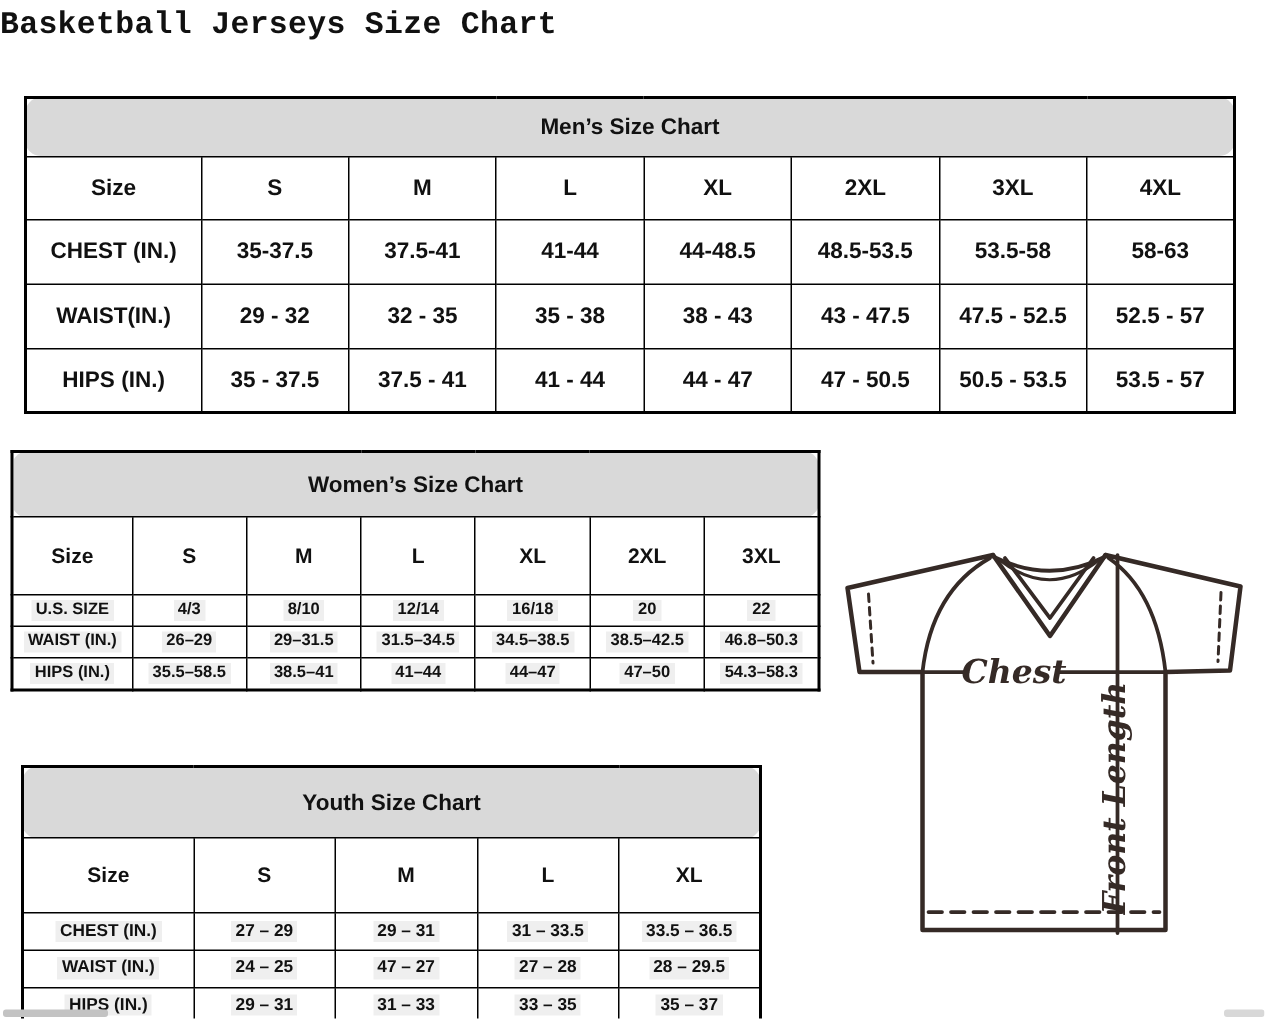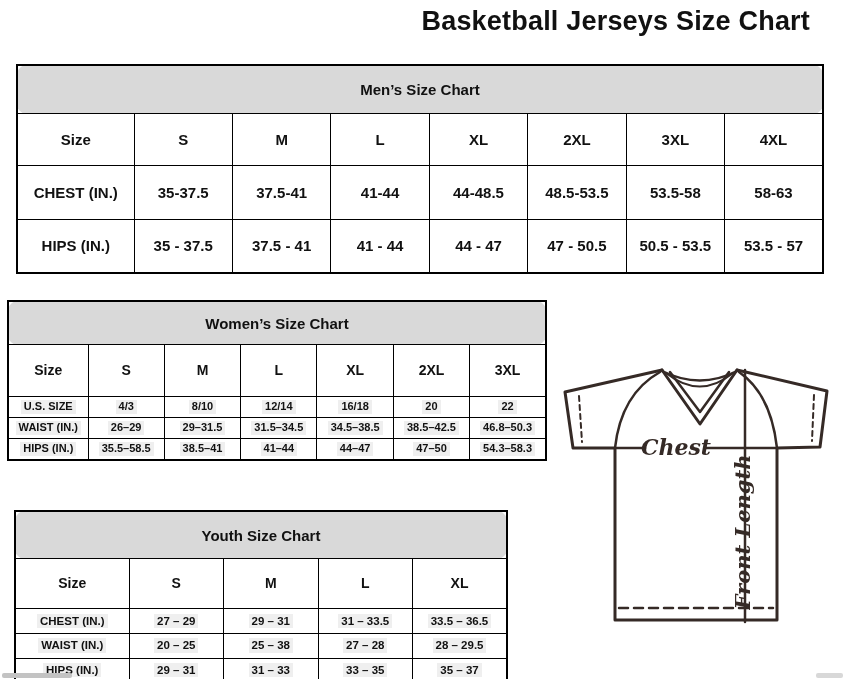--- a/index.html
+++ b/index.html
@@ -1,21 +1,21 @@
 <!DOCTYPE html>
 <html><head>
 <meta charset="utf-8">
 <style>
   * { margin:0; padding:0; box-sizing:border-box; }
   html,body { width:843px; height:679px; background:#ffffff; overflow:hidden;
               font-family:"Liberation Sans", sans-serif; color:#111; }
   .page { position:relative; width:843px; height:679px; background:#fff; }
 
-  .page-title { position:absolute; left:0; top:6px; width:810px; text-align:right;
-                font-size:27px; font-weight:bold; letter-spacing:0.2px; }
+  .page-title { position:absolute; left:0; top:6px; width:810px; text-align:left;
+                font-size:21px; font-weight:bold; letter-spacing:0.2px;font-family:Liberation Mono, monospace; }
 
   table.szt { border-collapse:collapse; table-layout:fixed; position:absolute;
               border:2px solid #000; }
   table.szt td, table.szt th { border:1px solid #000; text-align:center;
               vertical-align:middle; font-weight:bold; padding:0 2px; overflow:hidden; }
   tr.title-row td { background:#d9d9d9; font-size:15px;border-radius:10px; }
 
   
   #mens { left:16px; top:64px; width:808px; height:210px; }
   #mens tr.title-row   { height:39px; }
@@ -87,20 +87,30 @@
       <th>CHEST (IN.)</th>
       <td>35-37.5</td>
       <td>37.5-41</td>
       <td>41-44</td>
       <td>44-48.5</td>
       <td>48.5-53.5</td>
       <td>53.5-58</td>
       <td>58-63</td>
     </tr>
     <tr class="data-row">
+      <th>WAIST(IN.)</th>
+      <td>29 - 32</td>
+      <td>32 - 35</td>
+      <td>35 - 38</td>
+      <td>38 - 43</td>
+      <td>43 - 47.5</td>
+      <td>47.5 - 52.5</td>
+      <td>52.5 - 57</td>
+    </tr>
+    <tr class="data-row">
       <th>HIPS (IN.)</th>
       <td>35 - 37.5</td>
       <td>37.5 - 41</td>
       <td>41 - 44</td>
       <td>44 - 47</td>
       <td>47 - 50.5</td>
       <td>50.5 - 53.5</td>
       <td>53.5 - 57</td>
     </tr>
   </tbody>
@@ -180,22 +190,22 @@
     </tr>
     <tr class="data-row">
       <th><span class="hl">CHEST (IN.)</span></th>
       <td><span class="hl">27 – 29</span></td>
       <td><span class="hl">29 – 31</span></td>
       <td><span class="hl">31 – 33.5</span></td>
       <td><span class="hl">33.5 – 36.5</span></td>
     </tr>
     <tr class="data-row">
       <th><span class="hl">WAIST (IN.)</span></th>
-      <td><span class="hl">20 – 25</span></td>
-      <td><span class="hl">25 – 38</span></td>
+      <td><span class="hl">24 – 25</span></td>
+      <td><span class="hl">47 – 27</span></td>
       <td><span class="hl">27 – 28</span></td>
       <td><span class="hl">28 – 29.5</span></td>
     </tr>
     <tr class="data-row">
       <th><span class="hl">HIPS (IN.)</span></th>
       <td><span class="hl">29 – 31</span></td>
       <td><span class="hl">31 – 33</span></td>
       <td><span class="hl">33 – 35</span></td>
       <td><span class="hl">35 – 37</span></td>
     </tr>

